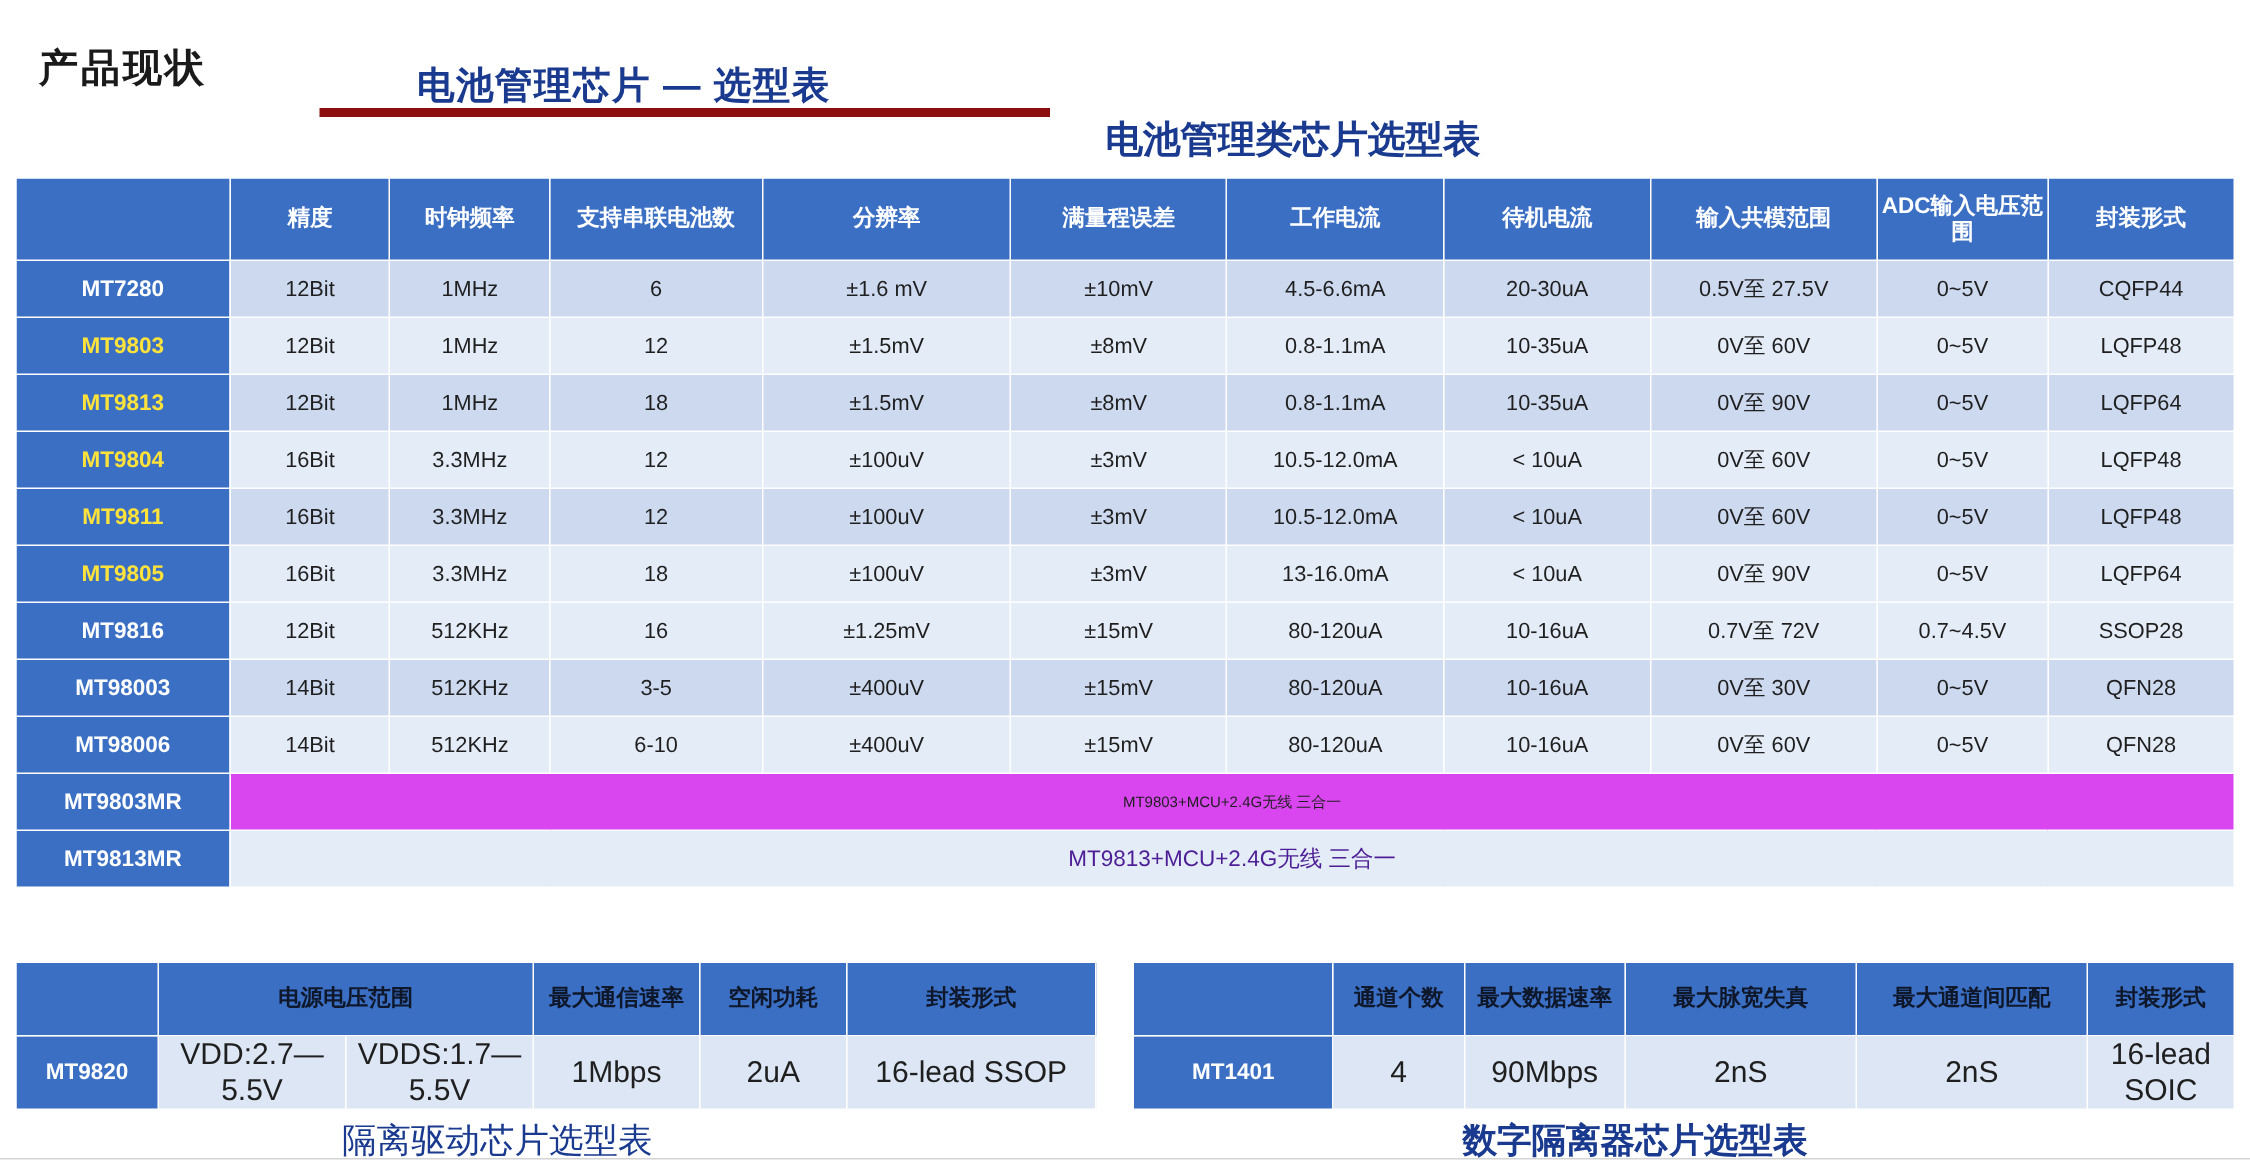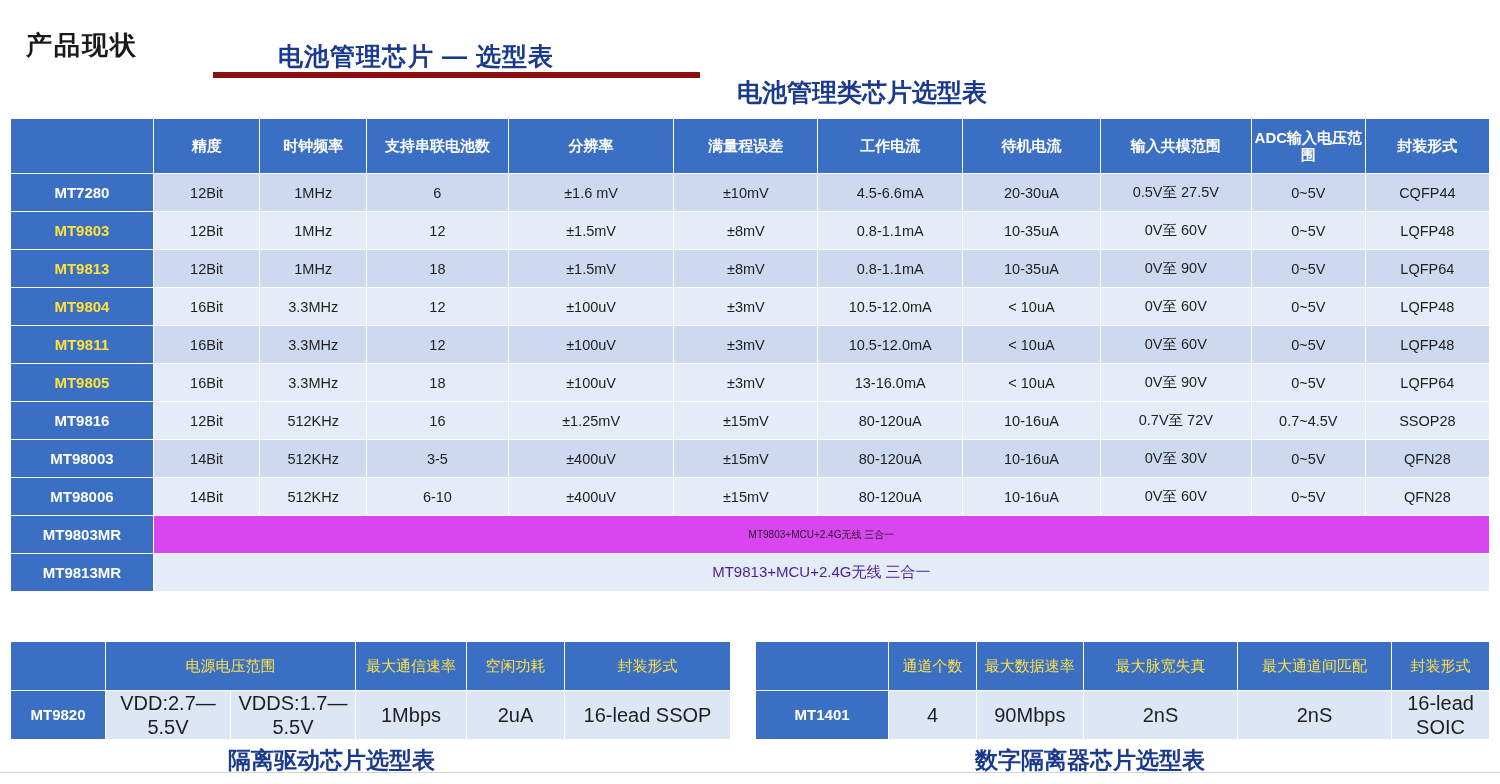--- a/index.html
+++ b/index.html
@@ -131,40 +131,40 @@
     font-size: 20px;
     text-align: center;
     vertical-align: middle;
     color: #1f1f1f;
     padding: 0;
     height: 48px;
     line-height: 1.2;
   }
   .bt-left thead th, .bt-right thead th {
     background: #3a6fc4;
-    color: #fde047;
-    font-weight: normal;
+    color: #0f172a;
+    font-weight: bold;
     font-size: 15px;
   }
   .bt-left td.part, .bt-right td.part {
     background: #3a6fc4;
     color: #ffffff;
     font-weight: bold;
     font-size: 15px;
   }
   .bt-left tbody td.cell, .bt-right tbody td.cell {
     background: #dce6f4;
   }
 
   .cap-left {
     position: absolute;
     left: 228px;
     top: 745px;
     font-size: 23px;
-    font-weight: bold;
+    font-weight: normal;
     color: #1a3a8f;
   }
   .cap-right {
     position: absolute;
     left: 975px;
     top: 745px;
     font-size: 23px;
     font-weight: bold;
     color: #1a3a8f;
   }

